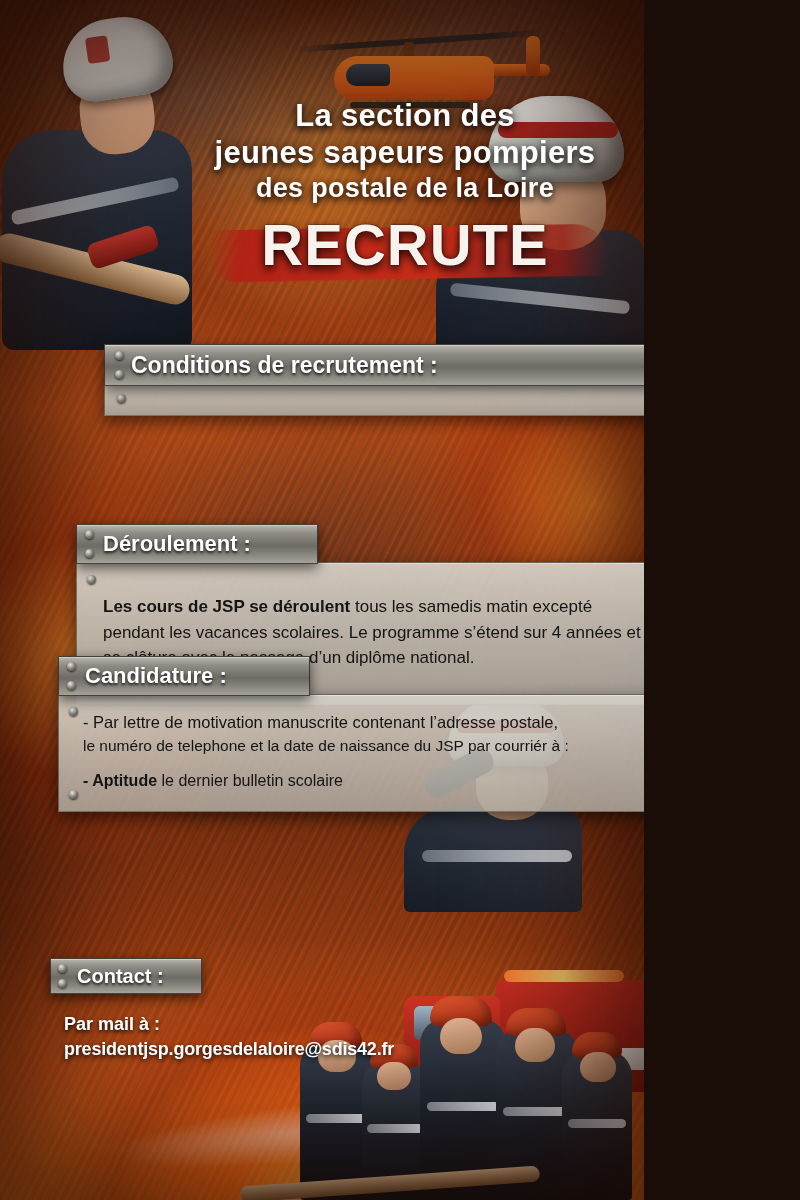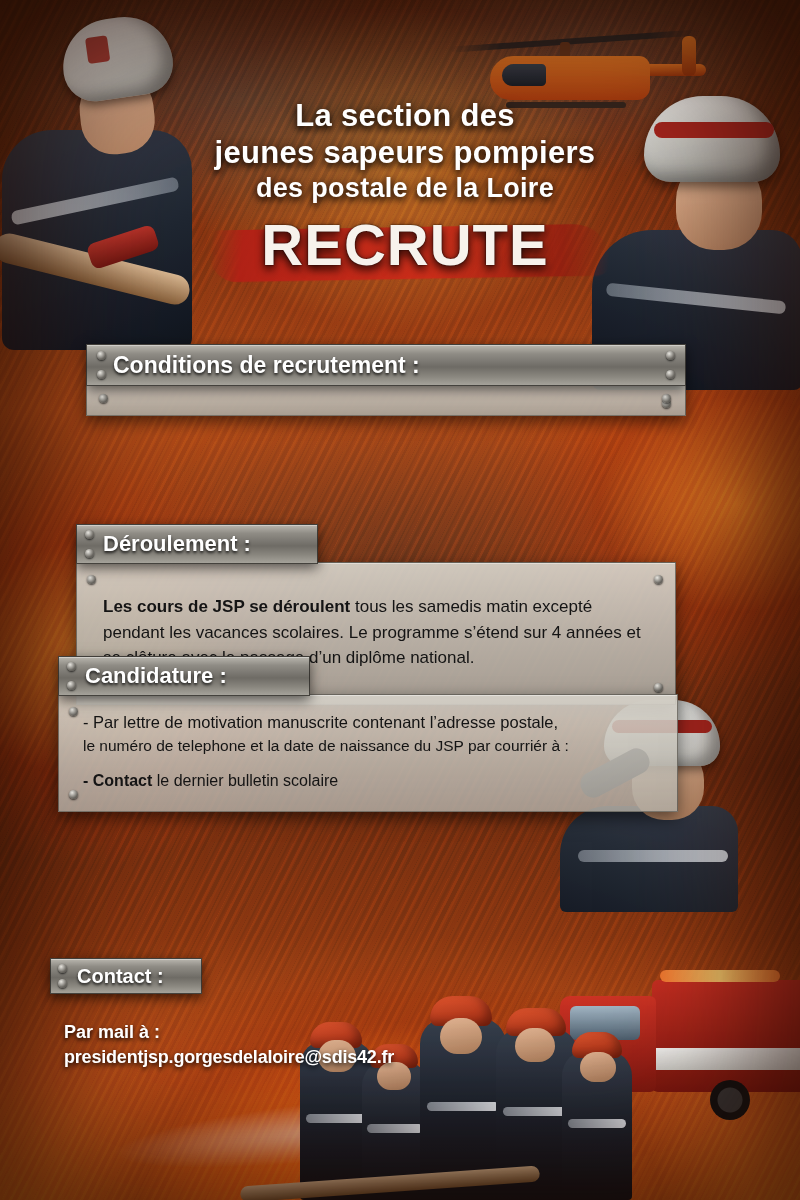--- a/index.html
+++ b/index.html
@@ -2,21 +2,21 @@
 <html lang="fr"><head>
 <meta charset="utf-8">
 <style>
   html, body {
     margin: 0;
     padding: 0;
     background: #1a0d07;
   }
   .poster {
     position: relative;
-    width: 800px;
+    width: 644px;
     height: 1200px;
     overflow: hidden;
     font-family: "Liberation Sans", sans-serif;
     color: #fff;
     background: #2b1208;
   }
 
   
   .bg {
     position: absolute;
@@ -316,21 +316,21 @@
     position: relative;
     background:
       linear-gradient(180deg, rgba(214,210,201,.93) 0%, rgba(191,187,178,.93) 45%, rgba(168,164,155,.93) 100%);
     border: 1px solid rgba(60,56,50,.6);
     box-shadow: 0 6px 16px rgba(0,0,0,.55), inset 0 1px 0 rgba(255,255,255,.4);
     color: #1b1b1b;
     z-index: 4;
   }
 
   
-  .sec-conditions { position: absolute; left: 86px; top: 344px; width: 600px; z-index: 5; text-align: center; }
+  .sec-conditions { position: absolute; left: 104px; top: 344px; width: 600px; z-index: 5; text-align: center; }
   .sec-conditions .metal-header { height: 40px; font-size: 23px; }
   .sec-conditions .panel-body { margin-top: -2px; padding: 14px 0 16px 0; }
   ul.conditions { list-style: none; margin: 0; padding: 0 0 0 42px; }
   ul.conditions li {
     position: relative;
     font-size: 19px;
     font-weight: bold;
     color: #141414;
     padding: 6px 0 6px 22px;
     font-style: italic;
@@ -379,21 +379,21 @@
   .date-limite .txt {
     position: relative;
     font-size: 19px; font-weight: bold; color: #ffd24a;
     padding: 6px 0 0 22px;
     text-shadow: 0 2px 4px rgba(0,0,0,.8);
   }
 
   
   .sec-contact { position: absolute; left: 50px; top: 958px; width: 400px; z-index: 6; }
   .sec-contact .metal-header { height: 34px; font-size: 20px; width: 150px; }
-  .contact-body { margin-top: 28px; padding-left: 14px; }
+  .contact-body { margin-top: 20px; padding-left: 14px; }
   .contact-body .l1 {
     font-size: 18px; font-weight: bold; color: #fff;
     text-shadow: 0 2px 4px rgba(0,0,0,.9);
   }
   .contact-body .mail {
     margin-top: 4px;
     font-size: 18px; font-weight: bold; color: #fff;
     text-shadow: 0 2px 5px rgba(0,0,0,.95);
     letter-spacing: -0.2px;
   }
@@ -518,21 +518,21 @@
       <span class="rivet" style="left:8px; bottom:5px;"></span>
       <span class="lbl">Candidature :</span>
     </div>
     <div class="panel-body">
       <span class="rivet" style="left:10px; top:12px;"></span>
       <span class="rivet" style="left:10px; bottom:12px;"></span>
       <div class="cand-line">- Par lettre de motivation manuscrite contenant l’adresse postale,</div>
       <div class="cand-line small">le numéro de telephone et la date de naissance du JSP par courriér à :</div>
       <div class="cand-bullets">
         <div>
-          <b>- Contact</b><span> le dernier bulletin scolaire</span>
+          <b>- Aptitude</b><span> le dernier bulletin scolaire</span>
         </div>
       </div>
     </div>
   </section>
 
 
   <section class="sec-contact">
     <div class="metal-header">
       <span class="rivet" style="left:7px; top:5px;"></span>
       <span class="rivet" style="left:7px; bottom:5px;"></span>

